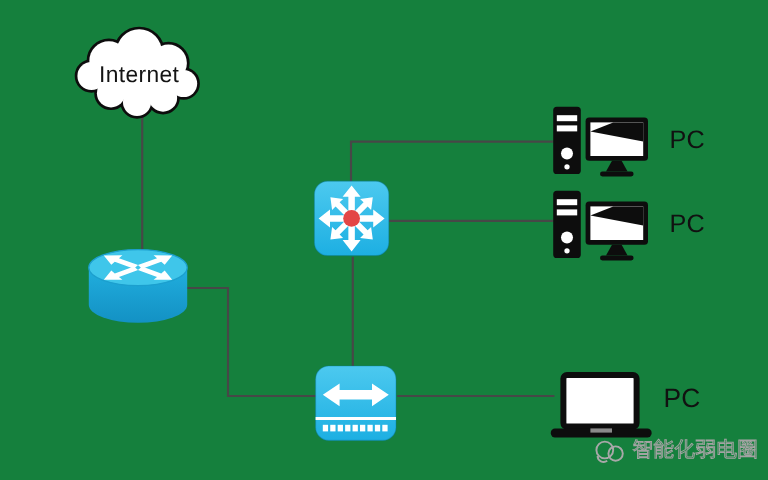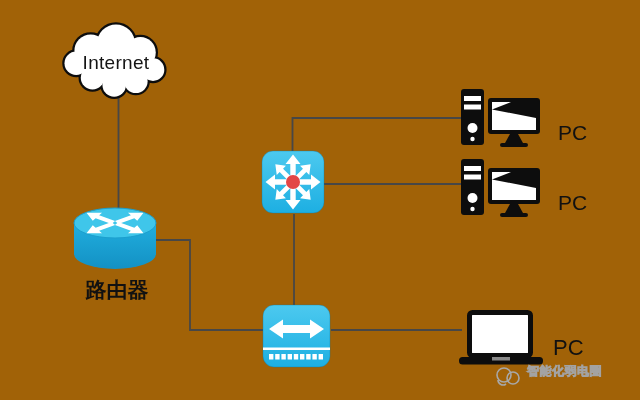--- a/index.html
+++ b/index.html
@@ -1,29 +1,29 @@
 <!DOCTYPE html>
 <html style="--device-cyan: #29b7e8; --device-cyan-light: #4fcbf0; --device-cyan-dark: #189fd6; --router-top: #3fc6ea; --router-body: #1aa3d4; --switch-dot-red: #e34646; --connector-gray: #474747; --icon-black: #0d0d0d; --label-black: #111111; --watermark-gray: #a3a3a3;"><head>
 <meta charset="utf-8">
 <style>
   html,body{margin:0;padding:0;}
-  #canvas{position:relative;width:640px;height:400px;background:#a16207;overflow:hidden;
+  #canvas{position:relative;width:640px;height:400px;background:#15803d;overflow:hidden;
           font-family:"Liberation Sans",sans-serif;}
   .abs{position:absolute;}
   .label{color:var(--label-black);font-size:20px;font-weight:600;white-space:nowrap;}
-  .pc-label{font-weight:500;margin-top:16px;}
+  .pc-label{font-weight:500;}
   .device-bg{fill:url(#cyangrad);stroke:rgba(10,120,170,0.35);stroke-width:1;}
   .arrow-white{fill:#ffffff;}
   .lines path{stroke:var(--connector-gray);stroke-width:1.8;fill:none;}
   .cloud-stroke{fill:#ffffff;stroke:#0d0d0d;stroke-width:5;}
   .cloud-fill{fill:#ffffff;}
   #internet-label{font-size:19px;font-weight:500;letter-spacing:0.3px;color:#141414;}
   .black{fill:var(--icon-black);}
   .white{fill:#ffffff;}
-  .watermark-text{font-size:12px;color:transparent;-webkit-text-stroke:0.8px var(--watermark-gray);letter-spacing:0.5px;font-weight:700;}
+  .watermark-text{font-size:17px;color:transparent;-webkit-text-stroke:0.8px var(--watermark-gray);letter-spacing:0.5px;font-weight:400;}
 </style>
 </head>
 <body>
 
 <div id="canvas">
 
   <svg class="abs lines" style="left:0;top:0;" width="640" height="400">
     <path d="M118.5 95 V 215"></path>
     <path d="M150 240 H 190 V 330 H 264"></path>
     <path d="M292.5 152 V 118 H 461"></path>
@@ -79,21 +79,20 @@
       <g transform="rotate(33)">
         <path d="M2 -3.2 L21 -3.2 L21 -8.5 L34 0 L21 8.5 L21 3.2 L2 3.2 Z"></path>
         <path d="M-2 -3.2 L-21 -3.2 L-21 -8.5 L-34 0 L-21 8.5 L-21 3.2 L-2 3.2 Z"></path>
       </g>
       <g transform="rotate(-33)">
         <path d="M2 -3.2 L21 -3.2 L21 -8.5 L34 0 L21 8.5 L21 3.2 L2 3.2 Z"></path>
         <path d="M-2 -3.2 L-21 -3.2 L-21 -8.5 L-34 0 L-21 8.5 L-21 3.2 L-2 3.2 Z"></path>
       </g>
     </g>
   </svg>
-  <span class="label abs" style="left:70px;top:276px;width:94px;text-align:center;font-size:21px;">路由器</span>
 
   <svg class="abs" style="left:261px;top:150px;" width="64" height="64" viewBox="0 0 64 64">
     <rect class="device-bg" x="1" y="1" width="62" height="62" rx="11"></rect>
     <g class="arrow-white">
       <path d="M32 4.5 L24.5 14 L29.3 14 L29.3 28.5 L34.7 28.5 L34.7 14 L39.5 14 Z"></path>
       <path d="M32 4.5 L24.5 14 L29.3 14 L29.3 28.5 L34.7 28.5 L34.7 14 L39.5 14 Z" transform="rotate(90 32 32)"></path>
       <path d="M32 4.5 L24.5 14 L29.3 14 L29.3 28.5 L34.7 28.5 L34.7 14 L39.5 14 Z" transform="rotate(180 32 32)"></path>
       <path d="M32 4.5 L24.5 14 L29.3 14 L29.3 28.5 L34.7 28.5 L34.7 14 L39.5 14 Z" transform="rotate(270 32 32)"></path>
       <path d="M32 7 L25.5 15.5 L29.6 15.5 L29.6 28.5 L34.4 28.5 L34.4 15.5 L38.5 15.5 Z" transform="rotate(45 32 32)"></path>
       <path d="M32 7 L25.5 15.5 L29.6 15.5 L29.6 28.5 L34.4 28.5 L34.4 15.5 L38.5 15.5 Z" transform="rotate(135 32 32)"></path>

